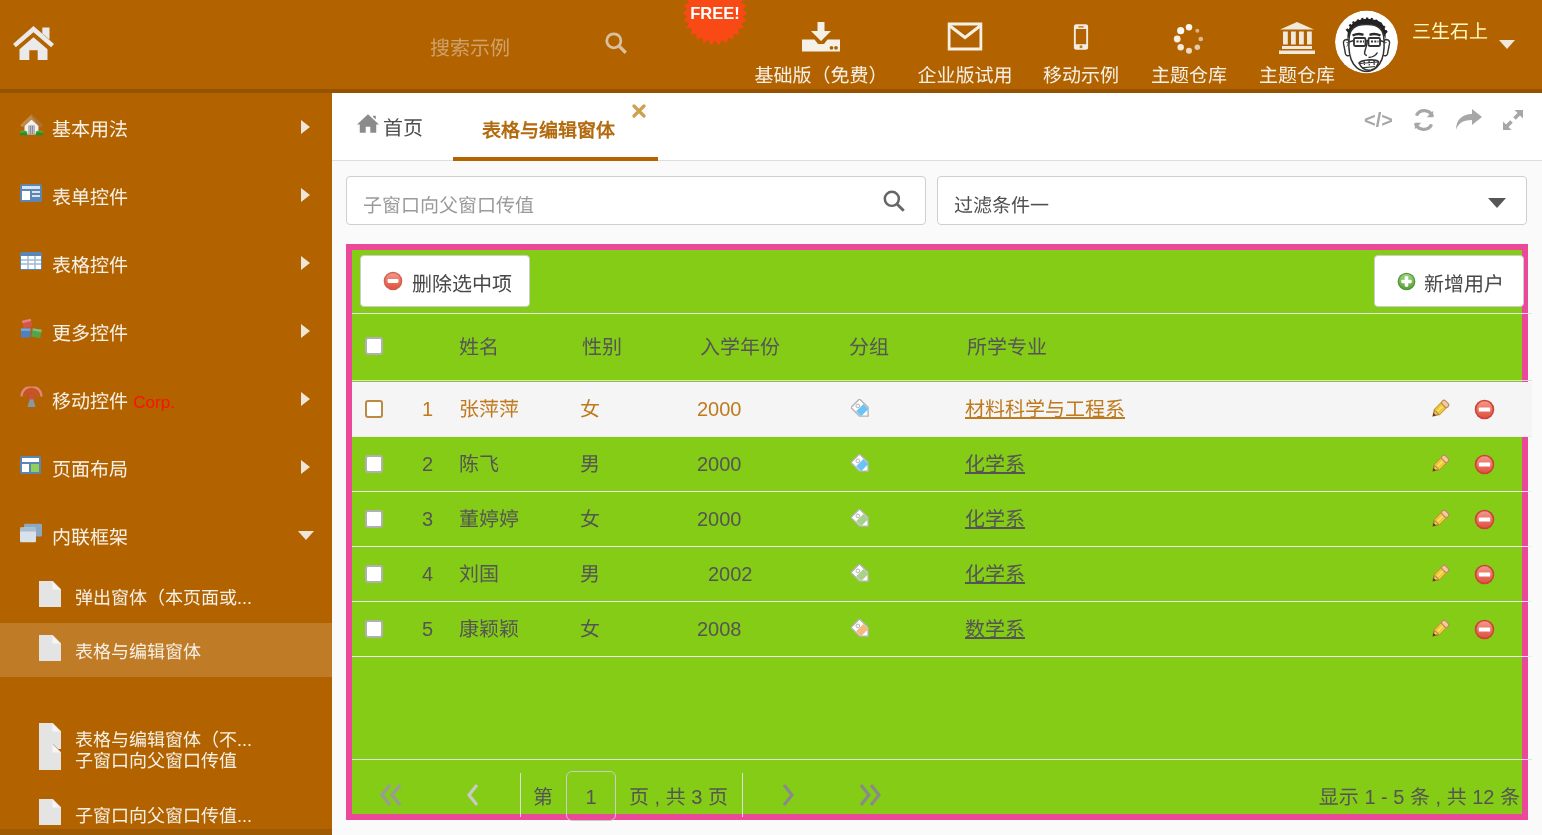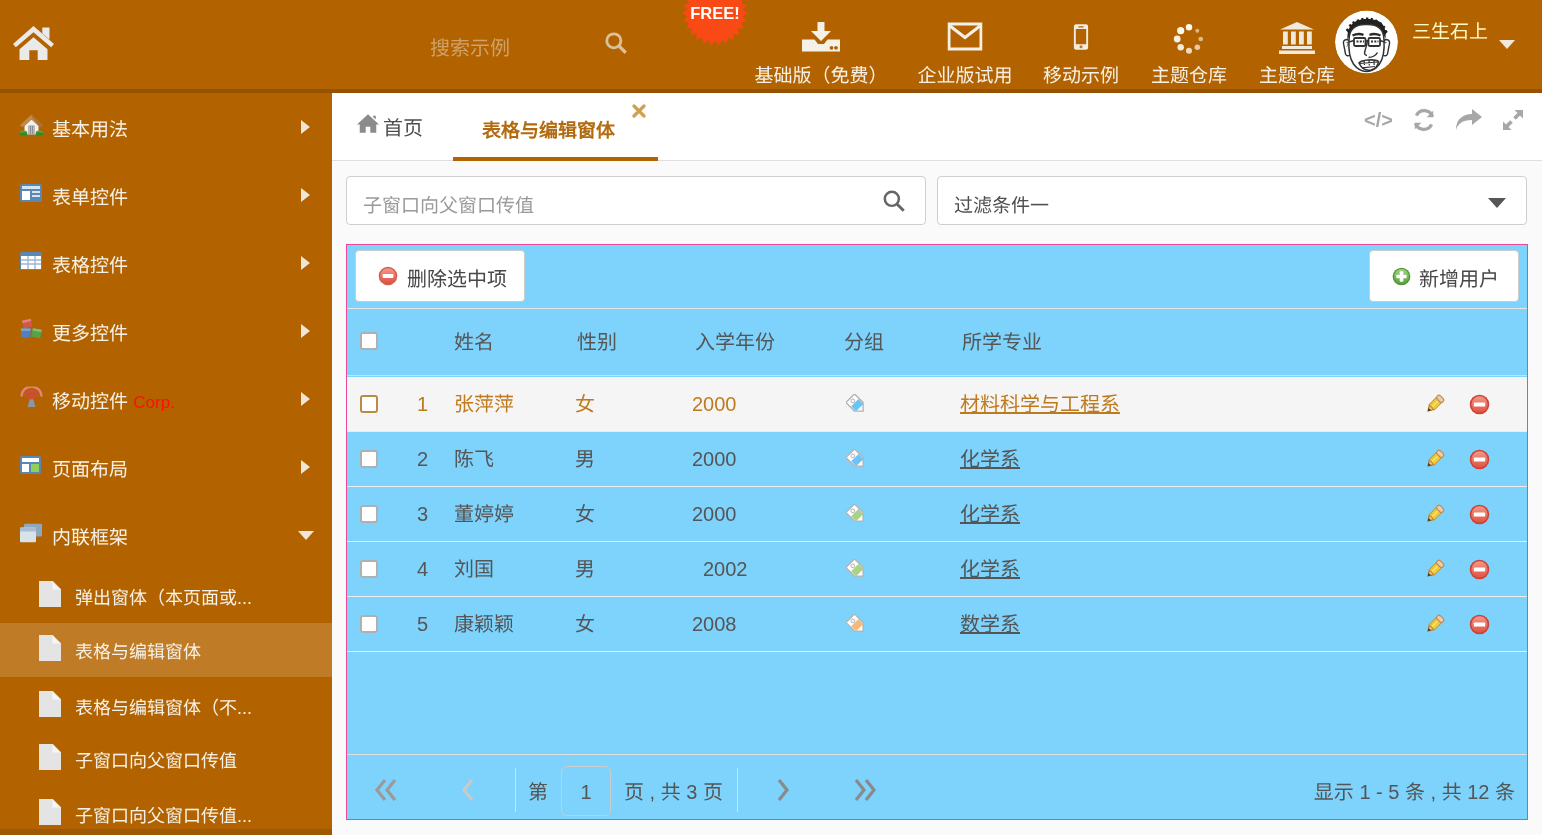--- a/index.html
+++ b/index.html
@@ -38,21 +38,21 @@
 #tab-act .t { position:absolute; left:29px; top:22px; font-size:19px; font-weight:bold; color:#b36b10; white-space:nowrap; }
 #tab-act .u { position:absolute; left:0; bottom:0; width:205px; height:4px; background:#b36300; }
 .tbico { position:absolute; top:14px; }
 
 #in1 { position:absolute; left:14px; top:83px; width:580px; height:49px; background:#fff; border:1px solid #cfcfcf; border-radius:4px; }
 #in1 .ph { position:absolute; left:16px; top:13px; font-size:19px; color:#9a9a9a; }
 #in2 { position:absolute; left:605px; top:83px; width:590px; height:49px; background:#fff; border:1px solid #cfcfcf; border-radius:4px; }
 #in2 .ph { position:absolute; left:16px; top:13px; font-size:19px; color:#4f4f4f; }
 #in2 .car { position:absolute; right:20px; top:21px; width:0; height:0; border-left:9px solid transparent; border-right:9px solid transparent; border-top:10px solid #565656; }
 
-#panel { position:absolute; left:14px; top:151px; width:1182px; height:576px; background:#7dd3fc; border:1px solid #ec4899; }
+#panel { position:absolute; left:14px; top:151px; width:1182px; height:576px; background:#84cc16; border:6px solid #ec4899; }
 #toolbar { position:absolute; left:0; top:0; width:1180px; height:64px; border-bottom:1px solid #e6e6e6; }
 .btn { position:absolute; top:5px; height:52px; background:#fff; border:1px solid #ccc; border-radius:4px; }
 .btn .bt { position:absolute; top:12px; font-size:20px; color:#484848; white-space:nowrap; }
 
 .hcell { position:absolute; top:0; height:66px; line-height:66px; font-size:20px; color:#565656; white-space:nowrap; }
 #thead { position:absolute; left:0; top:64px; width:1180px; height:67px; border-bottom:1px solid #dcdcdc; }
 .row { position:absolute; left:0; width:1180px; height:55px; border-bottom:1px solid #ececec; font-size:20px; color:#555; }
 .row .c { position:absolute; top:0; height:54px; line-height:54px; white-space:nowrap; }
 .row a { color:#555; text-decoration:underline; }
 .row.sel { background:#f5f5f5; color:#bf7a1d; }
@@ -268,21 +268,21 @@
     </div>
     <div class="sitem on" style="top:530.4px">
       <span class="fico"><svg width="22" height="26" viewBox="0 0 22 26">
           <path d="M0 0 L14 0 L22 8 L22 26 L0 26 Z" fill="#e4e4e4"></path>
           <path d="M14 0 L14 8 L22 8 Z" fill="#b26300"></path>
           <path d="M14 0 L14 8 L22 8" fill="none" stroke="#fff" stroke-width="0"></path>
           <path d="M13.5 0 L22 8.5 L13.5 8.5 Z" fill="#f6f6f6"></path>
         </svg></span>
       <span class="txt">表格与编辑窗体</span>
     </div>
-    <div class="sitem" style="top:586px">
+    <div class="sitem" style="top:618px">
       <span class="fico"><svg width="22" height="26" viewBox="0 0 22 26">
           <path d="M0 0 L14 0 L22 8 L22 26 L0 26 Z" fill="#e4e4e4"></path>
           <path d="M14 0 L14 8 L22 8 Z" fill="#b26300"></path>
           <path d="M14 0 L14 8 L22 8" fill="none" stroke="#fff" stroke-width="0"></path>
           <path d="M13.5 0 L22 8.5 L13.5 8.5 Z" fill="#f6f6f6"></path>
         </svg></span>
       <span class="txt">表格与编辑窗体（不...</span>
     </div>
     <div class="sitem" style="top:639.2px">
       <span class="fico"><svg width="22" height="26" viewBox="0 0 22 26">

